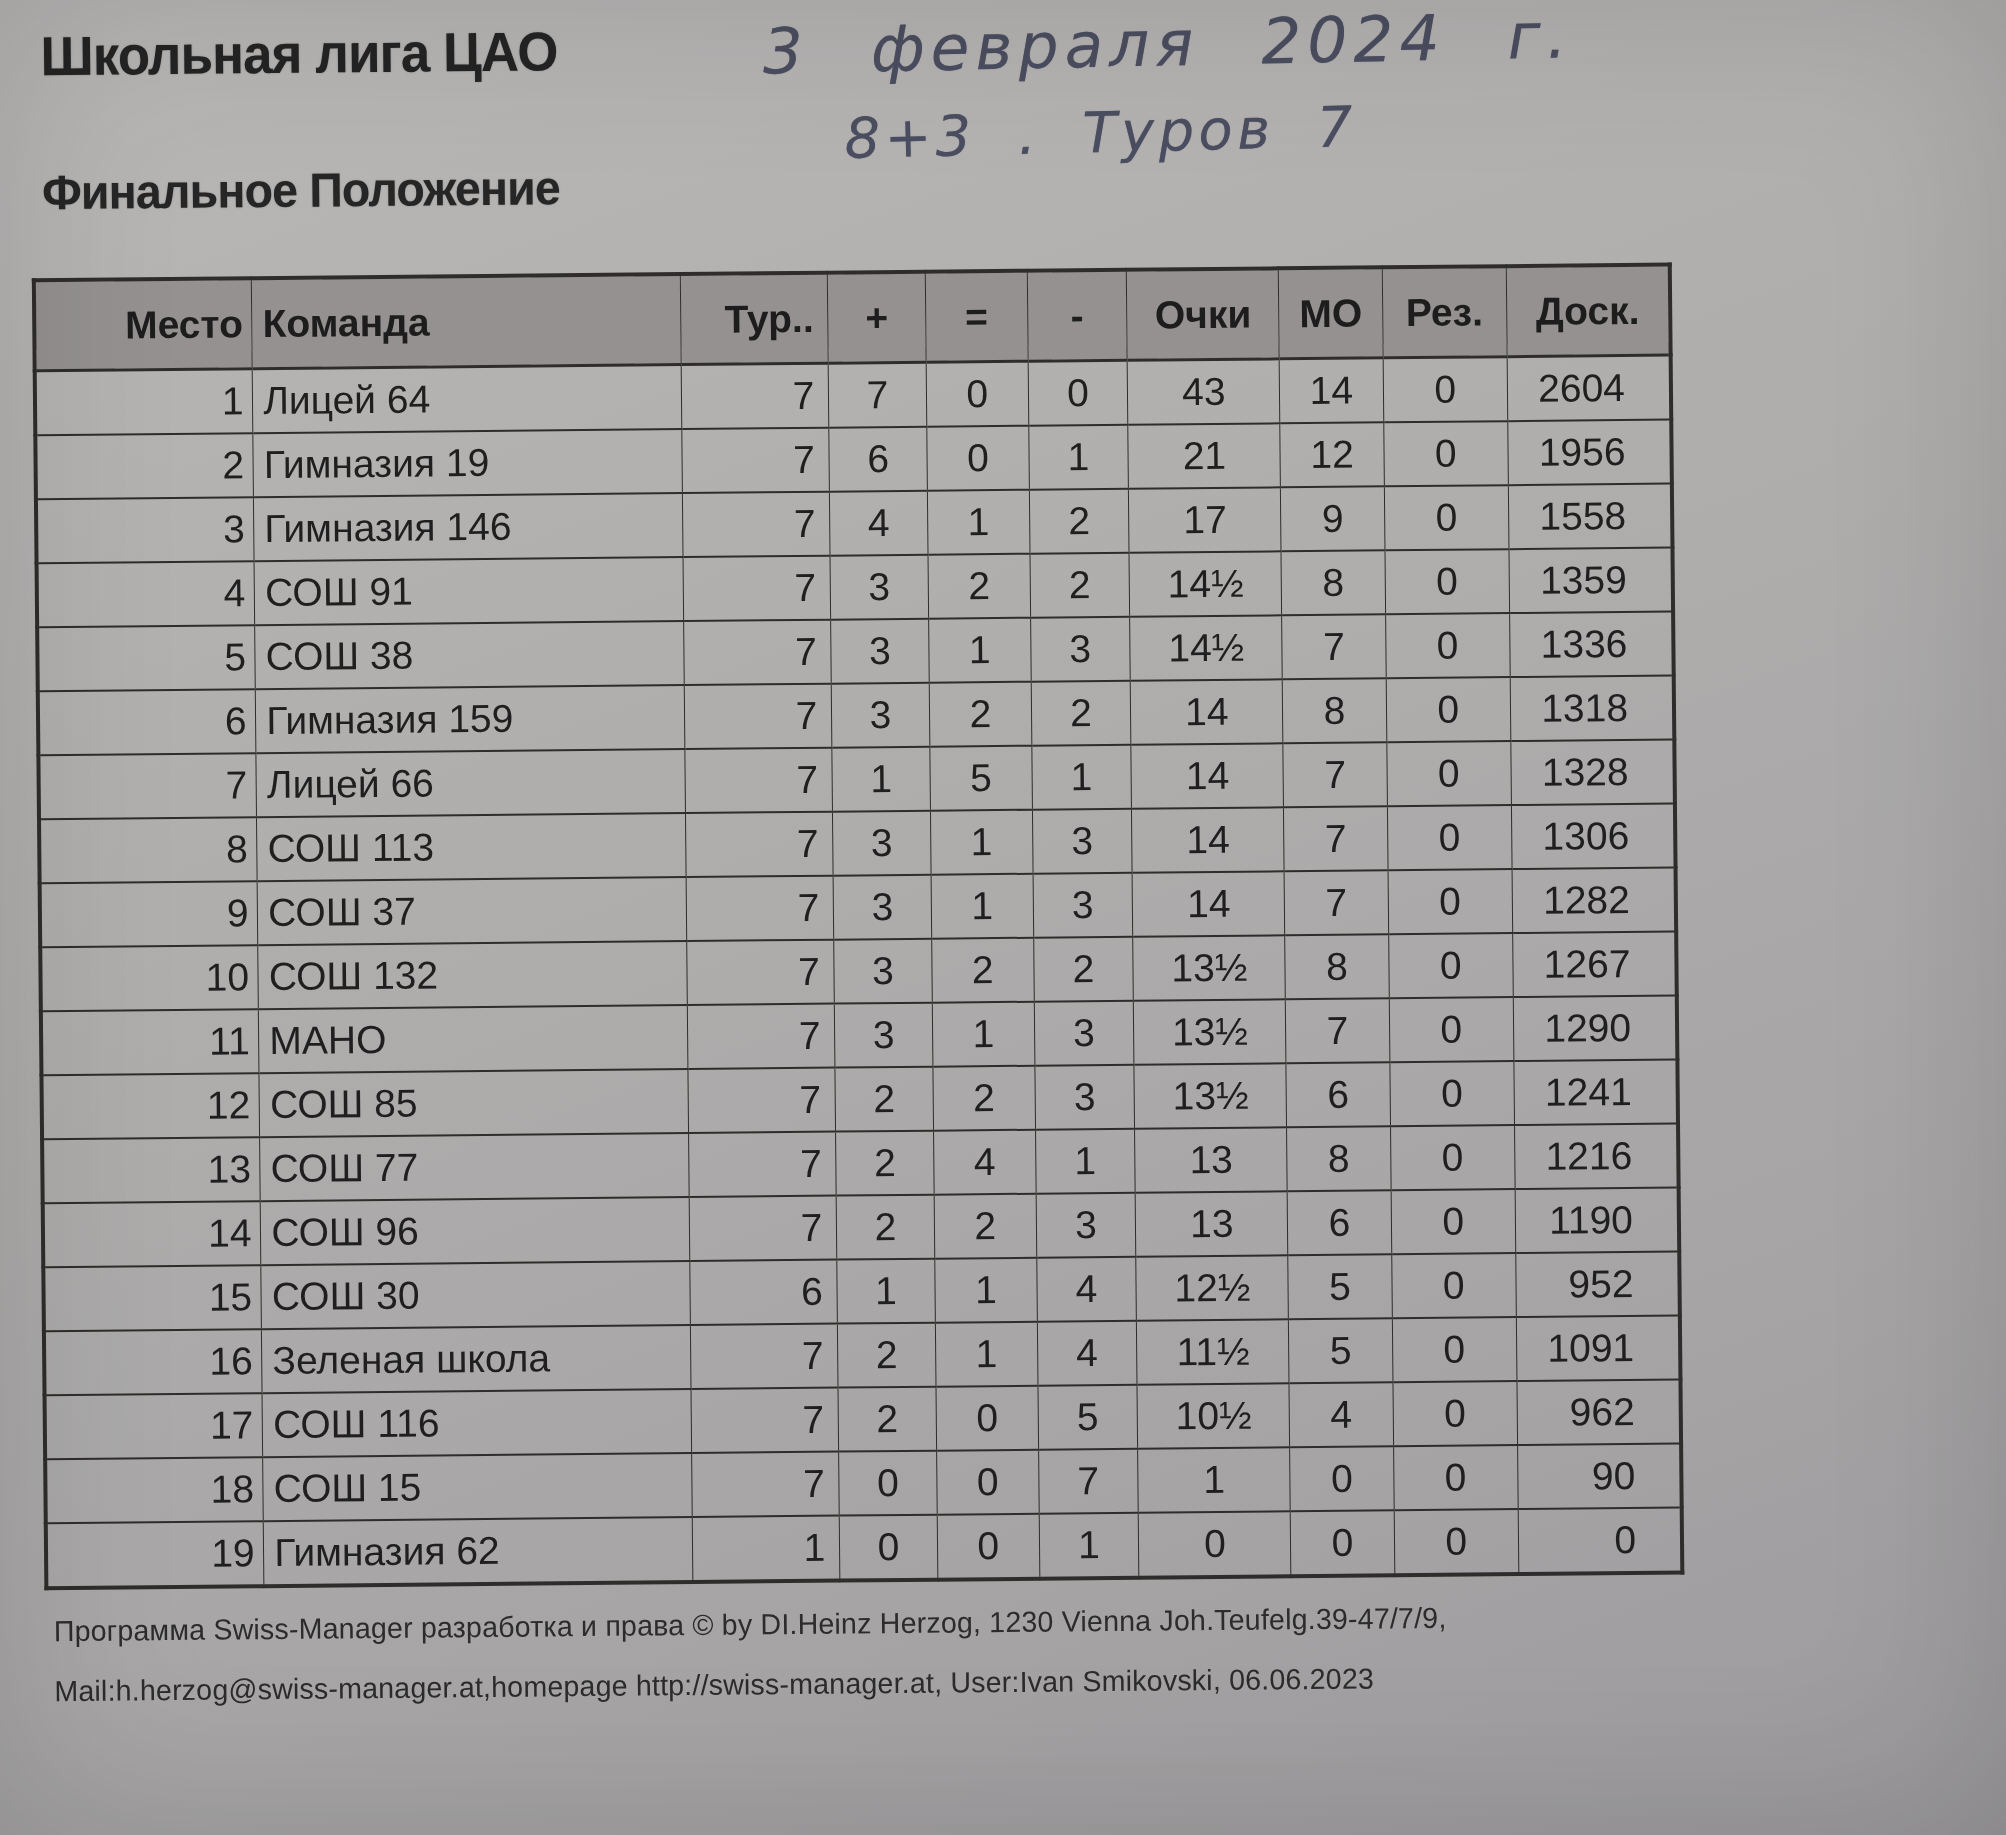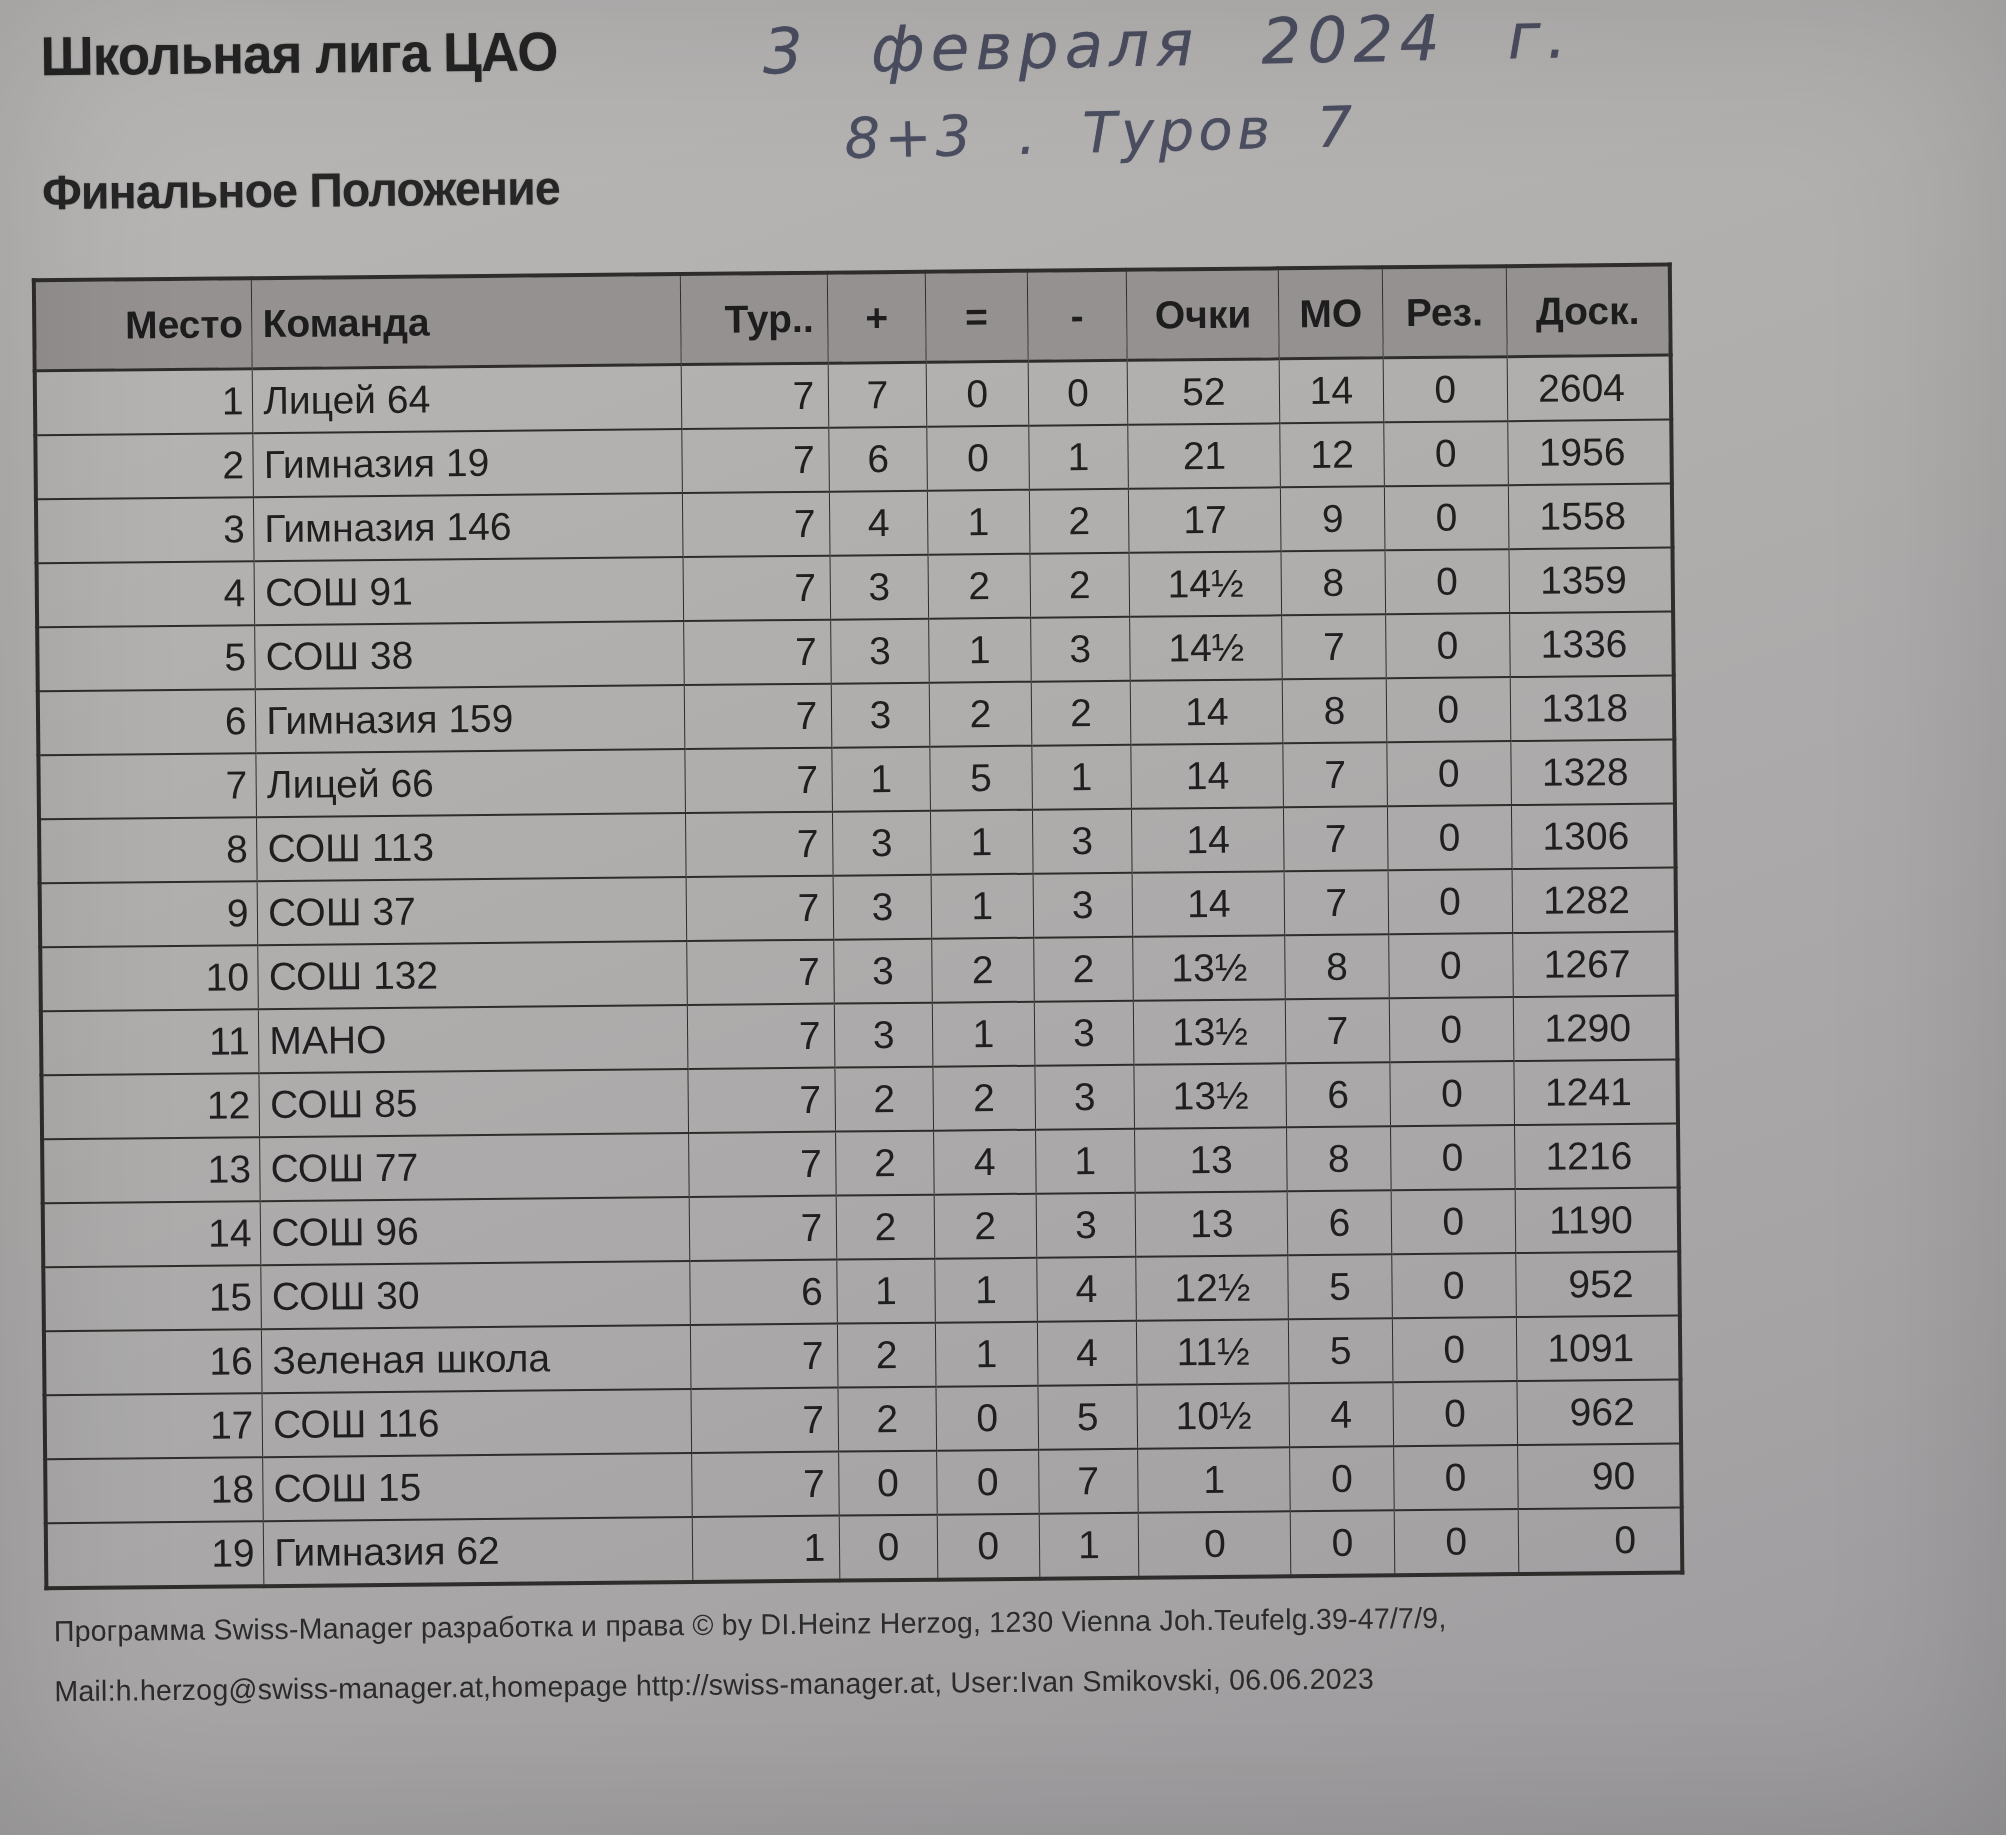--- a/index.html
+++ b/index.html
@@ -145,21 +145,21 @@
         </tr>
     </thead>
     <tbody>
         <tr>
           <td>1</td>
           <td>Лицей 64</td>
           <td>7</td>
           <td>7</td>
           <td>0</td>
           <td>0</td>
-          <td>52</td>
+          <td>43</td>
           <td>14</td>
           <td>0</td>
           <td>2604</td>
         </tr>
         <tr>
           <td>2</td>
           <td>Гимназия 19</td>
           <td>7</td>
           <td>6</td>
           <td>0</td>

